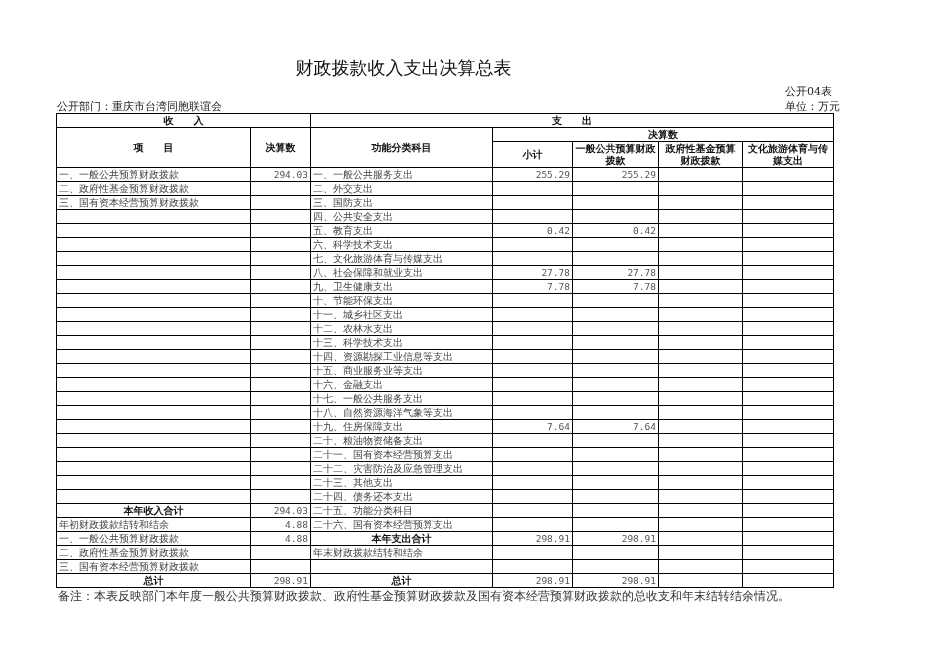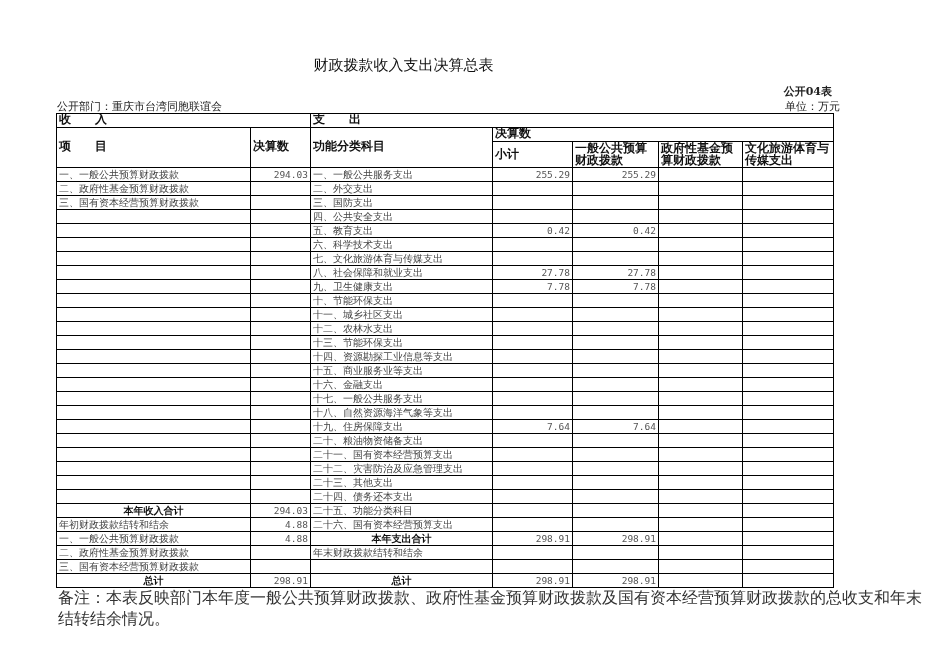--- a/index.html
+++ b/index.html
@@ -1,29 +1,29 @@
 <!DOCTYPE html>
 <html><head>
 <meta charset="utf-8">
 <style>
   html, body { margin: 0; padding: 0; background: #ffffff; }
   body { width: 936px; height: 662px; position: relative; overflow: hidden;
          font-family: "DejaVu Serif", "Liberation Serif", serif; color: #222; }
   .title { position: absolute; top: 56px; left: 0; width: 807px; text-align: center;
-           font-family: "DejaVu Sans", "Liberation Sans", sans-serif; font-size: 15px; font-weight: normal; color:#111; letter-spacing: 0px; }
-  .form-no { position: absolute; top: 84px; right: 104px; font-size: 11px; font-weight: bold; }
+           font-family: "DejaVu Sans", "Liberation Sans", sans-serif; font-size: 18px; font-weight: normal; color:#111; letter-spacing: 0px; }
+  .form-no { position: absolute; top: 84px; right: 104px; font-size: 11px; }
   .dept { position: absolute; top: 99px; left: 57px; font-size: 11px; }
   .unit { position: absolute; top: 99px; right: 96px; font-size: 11px; }
   table { position: absolute; top: 113px; left: 56px; border-collapse: collapse; table-layout: fixed; width: 777px; }
   td { border: 1px solid #000; font-size: 10px; height: 13px; padding: 0 2px; white-space: nowrap; overflow: hidden; line-height: 13px; color: #444; }
-  td.hdr { font-family: Liberation Mono, monospace; font-weight: bold; text-align: left; color: #111; font-size: 12px; }
+  td.hdr { font-family: Liberation Serif, serif; font-weight: bold; text-align: center; color: #111; font-size: 10px; }
   td.num { text-align: right; font-family: "DejaVu Sans Mono", "Liberation Mono", monospace; font-size: 9.5px; color:#555; }
   td.bold { font-family: "DejaVu Sans", "Liberation Sans", sans-serif; font-weight: bold; text-align: center; color:#111;margin-top:27px; }
   td.hdr2 { line-height: 12px; white-space: normal; }
-  .note { position: absolute; top: 588px; left: 58px; font-size: 16px; color:#333; }
+  .note { position: absolute; top: 588px; left: 58px; font-size: 12px; color:#333; }
 </style>
 </head>
 <body>
 
 <div class="title">财政拨款收入支出决算总表</div>
 <div class="form-no">公开04表</div>
 <div class="dept">公开部门：重庆市台湾同胞联谊会</div>
 <div class="unit">单位：万元</div>
 
 <table>
@@ -159,21 +159,21 @@
         <td class="num"></td>
         <td>十二、农林水支出</td>
         <td class="num"></td>
         <td class="num"></td>
         <td class="num"></td>
         <td class="num"></td>
       </tr>
       <tr>
         <td></td>
         <td class="num"></td>
-        <td>十三、节能环保支出</td>
+        <td>十三、科学技术支出</td>
         <td class="num"></td>
         <td class="num"></td>
         <td class="num"></td>
         <td class="num"></td>
       </tr>
       <tr>
         <td></td>
         <td class="num"></td>
         <td>十四、资源勘探工业信息等支出</td>
         <td class="num"></td>

